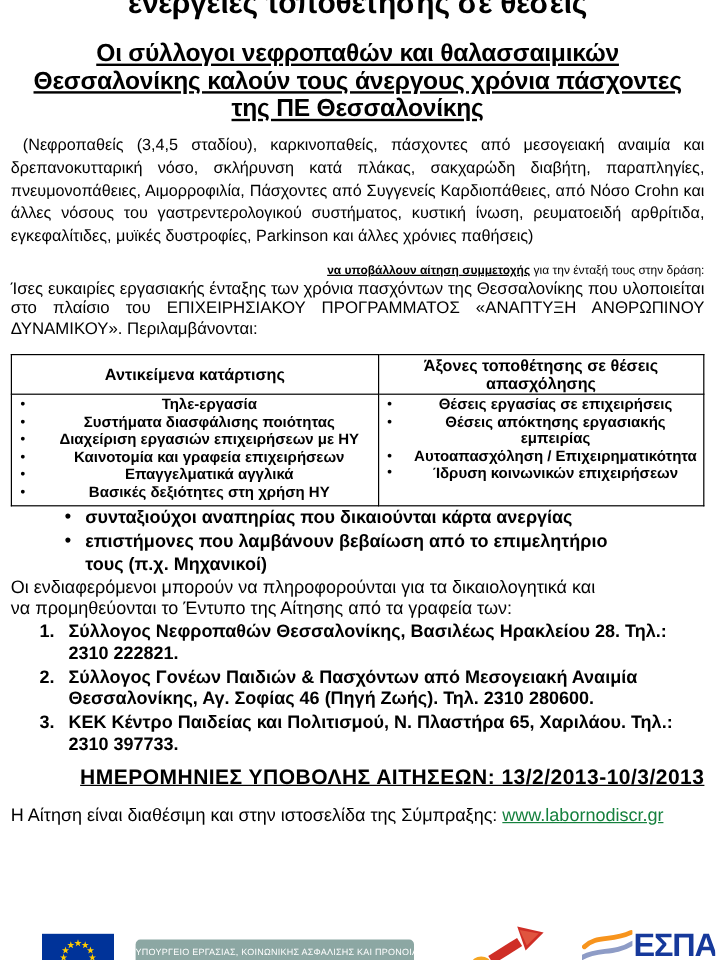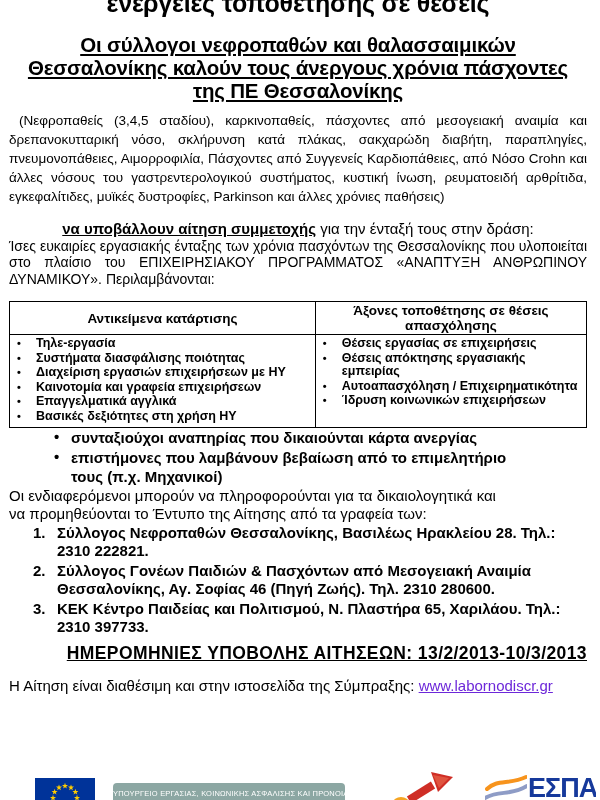--- a/index.html
+++ b/index.html
@@ -4,46 +4,46 @@
 <style>
   html,body{margin:0;padding:0;}
   body{background:#fff;font-family:"Liberation Sans",sans-serif;color:#000;}
   #page{position:relative;width:596px;height:800px;overflow:hidden;background:#ffffff;}
   .content{padding:0 9px;}
 
   .title{margin-top:-13px;text-align:center;font-weight:bold;font-size:25px;line-height:33px;letter-spacing:-0.2px;}
   .subtitle{margin:13px auto 0;max-width:560px;text-align:center;font-weight:bold;font-size:20.5px;line-height:23px;text-decoration:underline;letter-spacing:-0.2px;}
 
   .diseases{margin-top:9px;font-size:13.5px;line-height:19px;text-align:justify;text-indent:10px;}
-  .apply-line{margin-top:2px;text-align:center;font-size:15px;}
+  .apply-line{margin-top:2px;text-align:right;font-size:10px;}
   .apply-line .b{font-weight:bold;text-decoration:underline;}
   .program{margin-top:1px;font-size:14px;line-height:16.5px;text-align:justify;}
 
   table.t{width:100%;border-collapse:collapse;margin-top:3px;}
   table.t th,table.t td{border:1.5px solid #000;}
   table.t th{font-size:13.5px;line-height:15px;padding:1px 2px;font-weight:bold;text-align:center;}
-  table.t td{vertical-align:top;padding:2px 0 3px;}
+  table.t td{vertical-align:top;padding:2px 0 3px;text-align:center;}
   col.c1{width:53%;}
   ul.tbl-list{margin:0;padding:0;list-style:none;font-weight:bold;font-size:12.5px;line-height:13.5px;}
   ul.tbl-list li{position:relative;padding:0 2px 1px 26px;}
   ul.tbl-list li::before{content:"•";position:absolute;left:7px;top:0;font-size:11px;}
 
   .elig-heading{margin-top:6px;font-weight:bold;font-size:15px;line-height:20px;max-width:480px;}
   ul.elig-list{margin:0;padding:0;list-style:none;font-weight:bold;font-size:15px;line-height:19.5px;max-width:530px;}
   ul.elig-list li{position:relative;padding-left:62px;}
   ul.elig-list li::before{content:"•";position:absolute;left:45px;top:-1px;}
 
   .info{margin:0;font-size:15px;line-height:18px;max-width:505px;}
   ol.offices{margin:0;padding:0;list-style:none;counter-reset:n;font-weight:bold;font-size:15px;line-height:18.5px;}
   ol.offices li{position:relative;counter-increment:n;padding-left:48px;max-width:555px;margin-top:1px;}
   ol.offices li::before{content:counter(n) ".";position:absolute;left:24px;}
 
   .dates{margin-top:6px;text-align:right;font-weight:bold;font-size:17.5px;line-height:21px;text-decoration:underline;letter-spacing:0.4px;white-space:nowrap;}
   .website{margin-top:12px;font-size:15px;line-height:19px;}
-  .website a{color:#6d28d9;text-decoration:underline;cursor:pointer;}
+  .website a{color:#15803d;text-decoration:underline;cursor:pointer;}
 
   
   .eu-flag{position:absolute;left:35px;top:778px;width:60px;height:40px;display:block;}
   .ministry-banner{position:absolute;left:113px;top:783px;width:232px;height:22px;background:#8ca7a3;border-radius:4px;
       color:#fff;font-size:7.5px;line-height:22px;text-align:center;letter-spacing:0.2px;white-space:nowrap;}
   .arrow-logo{position:absolute;left:393px;top:770px;width:78px;height:34px;display:block;}
   .espa{position:absolute;left:485px;top:772px;display:flex;align-items:flex-end;}
   .espa-swoosh{width:42px;height:30px;display:block;}
   .espa-text{font-weight:bold;font-size:27px;line-height:28px;color:#16399b;letter-spacing:-1px;margin-left:1px;}
 </style>

